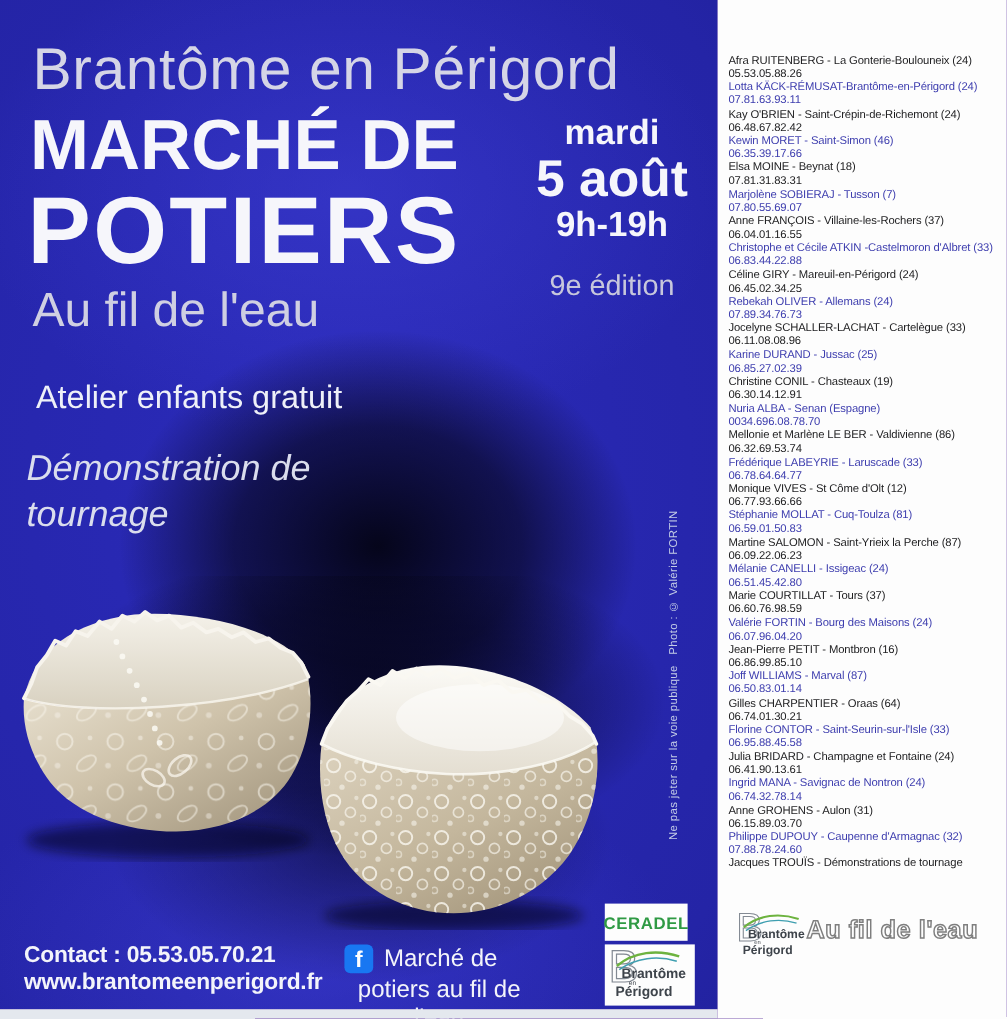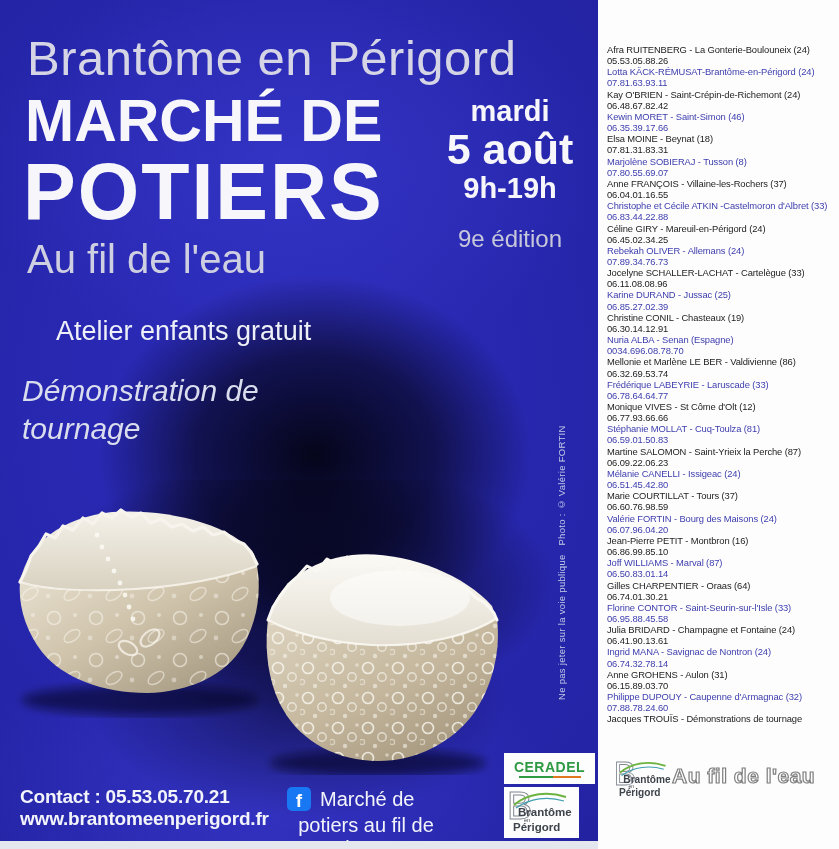--- a/index.html
+++ b/index.html
@@ -24,41 +24,41 @@
   .title2 { left:23px; top:150px; font-size:79px; font-weight:700; letter-spacing:2px; color:#f6f6fb; line-height:84px; }
   .subtitle { left:27px; top:236px; font-size:40px; color:#cfcfe2; line-height:46px; }
 
   .date-block { left:430px; top:96px; width:160px; text-align:center; color:#f6f6fb; }
   .d-weekday { font-size:29px; font-weight:700; line-height:31px; }
   .d-day     { font-size:43px; font-weight:700; line-height:45px; }
   .d-year    { font-size:29px; font-weight:700; line-height:33px; margin-top:3px; }
   .d-hours   { font-size:29px; font-weight:700; line-height:32px; }
   .d-edition { font-size:24px; color:#c7c7dc; margin-top:21px; }
 
-  .info-workshop { left:30px; top:316px; font-size:27px; color:#eef0f8;margin-left:26px; }
+  .info-workshop { left:30px; top:316px; font-size:27px; color:#eef0f8; }
   .info-demo { left:22px; top:372px; font-size:30px; line-height:38px; color:#dadded;font-style:italic; }
 
   .side-note {
     left:556px; top:395px; height:335px; width:16px;
     writing-mode:vertical-rl; transform:rotate(180deg);
     font-size:9.5px; letter-spacing:0.3px; color:#c3cce6;
     white-space:pre; text-align:center;
   }
 
   .contact { left:20px; top:786px; font-size:19px; font-weight:700; letter-spacing:-0.2px; color:#f3f4fa; line-height:22px; }
 
   .fb-block { left:277px; top:787px; width:178px; color:#f3f4fa; font-size:20px; }
   .fb-row1 { display:flex; align-items:center; gap:9px; padding-left:10px; }
   .fb-icon { width:24px; height:24px; border-radius:5px; background:#1877f2; color:#fff;
              font-weight:700; font-size:19px; display:flex; align-items:flex-end; justify-content:center; line-height:20px; }
   .fb-row2 { text-align:center; margin-top:3px; }
 
   
-  .ceradel-box { left:504px; top:753px; width:91px; height:31px; background:#fdfdfd;
-                 display:flex; flex-direction:column; align-items:center; justify-content:center; }
+  .ceradel-box { left:504px; top:753px; width:69px; height:31px; background:#fdfdfd;
+                 display:flex; flex-direction:row; align-items:center; justify-content:center; }
   .ceradel-text { font-size:14px; font-weight:700; color:#2f9a44; letter-spacing:0.5px; }
   .ceradel-bar { width:62px; height:2px; background:linear-gradient(90deg,#2f9a44 55%,#e07820 55%); margin-top:1px; }
   .brantome-box { left:504px; top:787px; width:75px; height:51px; background:#fdfdfd; }
 
   
   .mini-logo { position:relative; width:64px; height:48px; }
   .logo-b { position:absolute; left:3px; top:-1px; font-size:38px; line-height:40px; font-weight:400;
             color:transparent; -webkit-text-stroke:1px #838a93; }
   .logo-swoosh { position:absolute; left:8px; top:2px; }
   .logo-brantome { position:absolute; left:14px; top:19px; font-size:11.5px; font-weight:700; color:#3e444b; }
@@ -233,21 +233,21 @@
         </div>
         <div class="potter blue">
           <div class="pname">Kewin MORET - Saint-Simon (46)</div>
           <div class="pphone">06.35.39.17.66</div>
         </div>
         <div class="potter">
           <div class="pname">Elsa MOINE - Beynat (18)</div>
           <div class="pphone">07.81.31.83.31</div>
         </div>
         <div class="potter blue">
-          <div class="pname">Marjolène SOBIERAJ - Tusson (8)</div>
+          <div class="pname">Marjolène SOBIERAJ - Tusson (7)</div>
           <div class="pphone">07.80.55.69.07</div>
         </div>
         <div class="potter">
           <div class="pname">Anne FRANÇOIS - Villaine-les-Rochers (37)</div>
           <div class="pphone">06.04.01.16.55</div>
         </div>
         <div class="potter blue">
           <div class="pname">Christophe et Cécile ATKIN -Castelmoron d'Albret (33)</div>
           <div class="pphone">06.83.44.22.88</div>
         </div>

